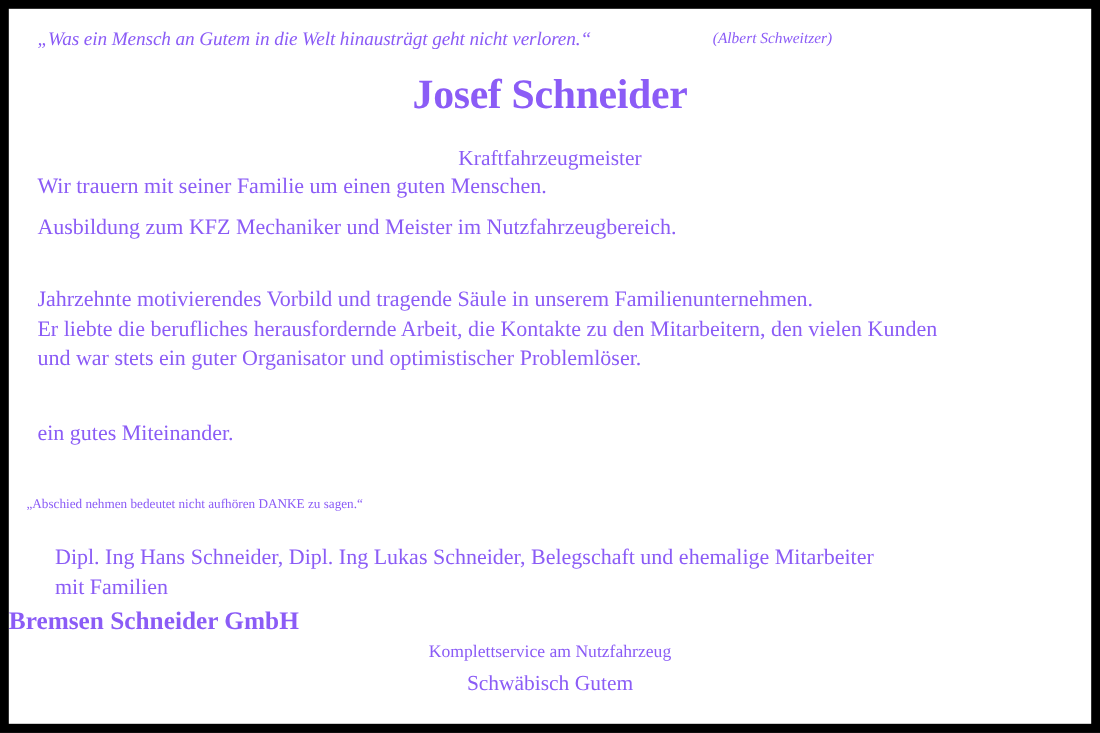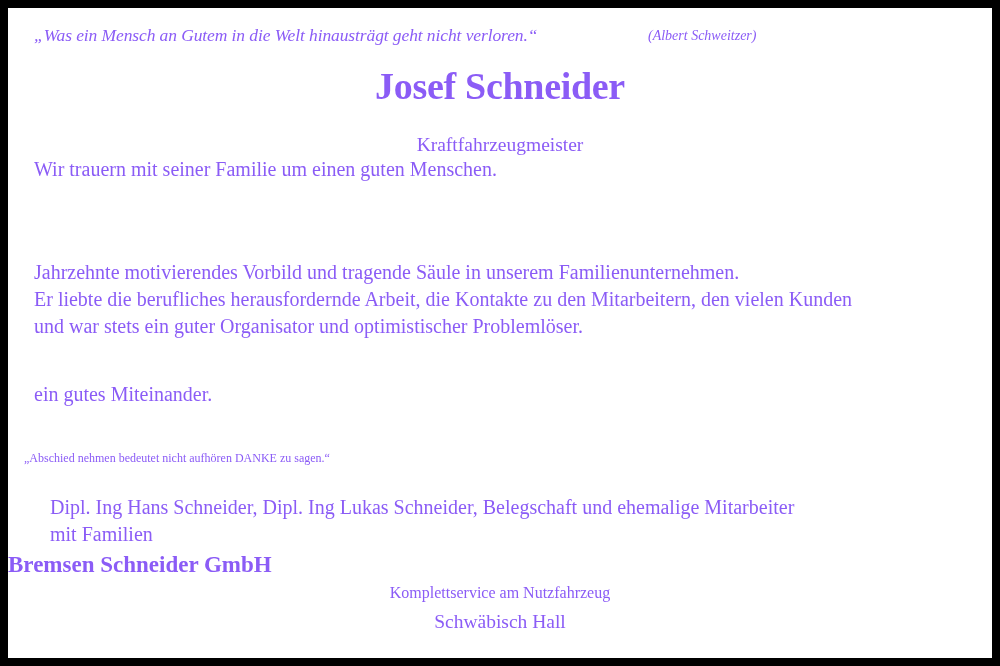--- a/index.html
+++ b/index.html
@@ -70,20 +70,21 @@
     <div class="abs motto-author">(Albert Schweitzer)</div>
 
     <div class="abs name">Josef Schneider</div>
     <div class="abs profession">Kraftfahrzeugmeister</div>
 
     <div class="para p1">
       <span>Wir trauern mit seiner Familie um einen guten Menschen.</span>
     </div>
 
     <div class="para p2">
+      <span>Ausbildung zum KFZ Mechaniker und Meister im Nutzfahrzeugbereich.</span>
     </div>
 
     <div class="para p3">
       <span>Jahrzehnte motivierendes Vorbild und tragende Säule in unserem Familienunternehmen.</span>
       <span>Er liebte die berufliches herausfordernde Arbeit, die Kontakte zu den Mitarbeitern, den vielen Kunden</span>
       <span>und war stets ein guter Organisator und optimistischer Problemlöser.</span>
     </div>
 
     <div class="para p4">
       <span>ein gutes Miteinander.</span>
@@ -91,16 +92,16 @@
 
     <div class="abs quote2">„Abschied nehmen bedeutet nicht aufhören DANKE zu sagen.“</div>
 
     <div class="para signers">
       <span>Dipl. Ing Hans Schneider, Dipl. Ing Lukas Schneider, Belegschaft und ehemalige Mitarbeiter</span>
       <span>mit Familien</span>
     </div>
 
     <div class="abs company">Bremsen Schneider GmbH</div>
     <div class="abs company-sub">Komplettservice am Nutzfahrzeug</div>
-    <div class="abs company-city">Schwäbisch Hall</div>
+    <div class="abs company-city">Schwäbisch Gutem</div>
 
   </div>
 </div>
 
 </body></html>

